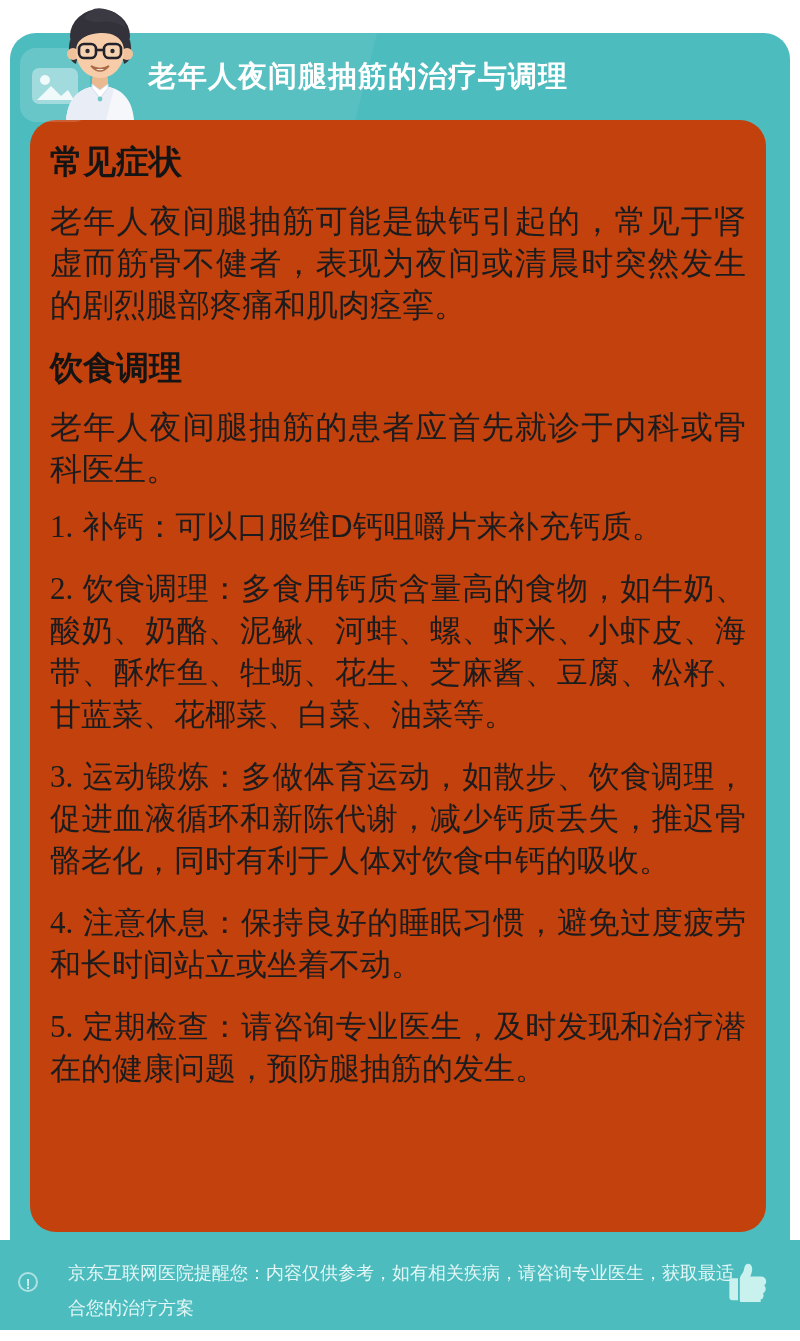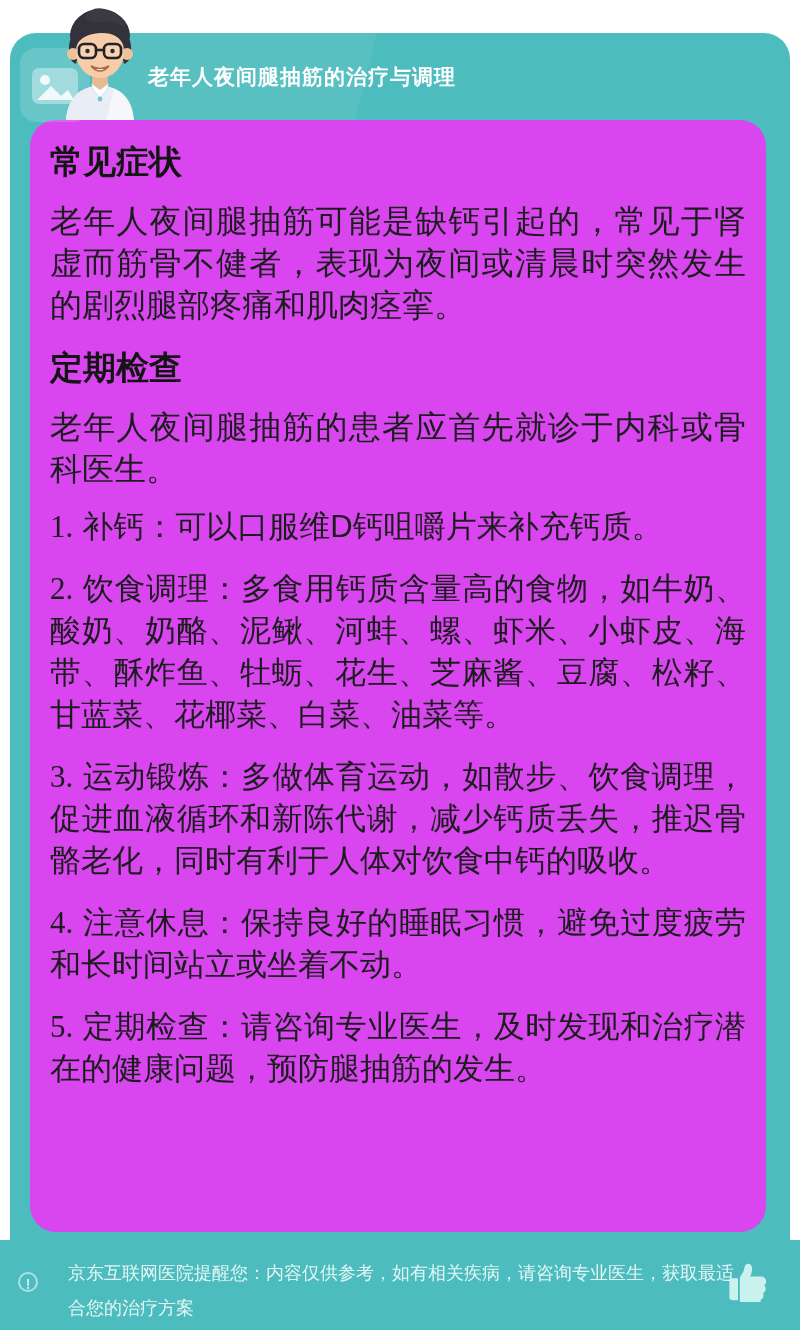--- a/index.html
+++ b/index.html
@@ -14,26 +14,26 @@
     position:absolute;left:10px;top:33px;width:780px;height:1207px;
     background:#4dbcbe;border-radius:26px 26px 0 0;
   }
   .header{position:relative;height:87px;overflow:hidden;border-radius:26px 26px 0 0;}
   .sheen{
     position:absolute;left:88px;top:-6px;width:268px;height:100px;
     background:rgba(255,255,255,0.07);transform:skewX(-14deg);
   }
   .title{
     position:absolute;left:138px;top:0;height:87px;line-height:87px;
-    color:#ffffff;font-size:21px;font-weight:700;letter-spacing:1px;white-space:nowrap;
+    color:#ffffff;font-size:29px;font-weight:700;letter-spacing:1px;white-space:nowrap;
   }
   
   .card{
     position:absolute;left:20px;top:87px;width:736px;height:1112px;
-    background:#d946ef;border-radius:26px;box-sizing:border-box;
+    background:#c2410c;border-radius:26px;box-sizing:border-box;
     padding:22px 20px;overflow:hidden;
   }
   .card h2{
     font-size:33px;font-weight:700;color:#141414;margin:22px 0 18px;line-height:40px;
   }
   .card h2.first{margin-top:0;}
   .card p.body{
     font-size:32px;line-height:42px;color:#1c1c1e;margin:0;
     text-align:justify;
   }
@@ -73,21 +73,21 @@
   <div class="teal-panel">
     <div class="header">
       <div class="sheen"></div>
       <div class="title">老年人夜间腿抽筋的治疗与调理</div>
     </div>
 
     <div class="card">
       <h2 class="first">常见症状</h2>
       <p class="body">老年人夜间腿抽筋可能是缺钙引起的，常见于肾虚而筋骨不健者，表现为夜间或清晨时突然发生的剧烈腿部疼痛和肌肉痉挛。</p>
 
-      <h2>定期检查</h2>
+      <h2>饮食调理</h2>
       <p class="body">老年人夜间腿抽筋的患者应首先就诊于内科或骨科医生。</p>
 
 
       <p class="item"><span class="num">1.</span><span>补钙：可以口服维D钙咀嚼片来补充钙质。</span></p>
       <p class="item"><span class="num">2.</span><span>饮食调理：多食用钙质含量高的食物，如牛奶、酸奶、奶酪、泥鳅、河蚌、螺、虾米、小虾皮、海带、酥炸鱼、牡蛎、花生、芝麻酱、豆腐、松籽、甘蓝菜、花椰菜、白菜、油菜等。</span></p>
       <p class="item"><span class="num">3.</span><span>运动锻炼：多做体育运动，如散步、饮食调理，促进血液循环和新陈代谢，减少钙质丢失，推迟骨骼老化，同时有利于人体对饮食中钙的吸收。</span></p>
       <p class="item"><span class="num">4.</span><span>注意休息：保持良好的睡眠习惯，避免过度疲劳和长时间站立或坐着不动。</span></p>
       <p class="item"><span class="num">5.</span><span>定期检查：请咨询专业医生，及时发现和治疗潜在的健康问题，预防腿抽筋的发生。</span></p>
     </div>
   </div>

